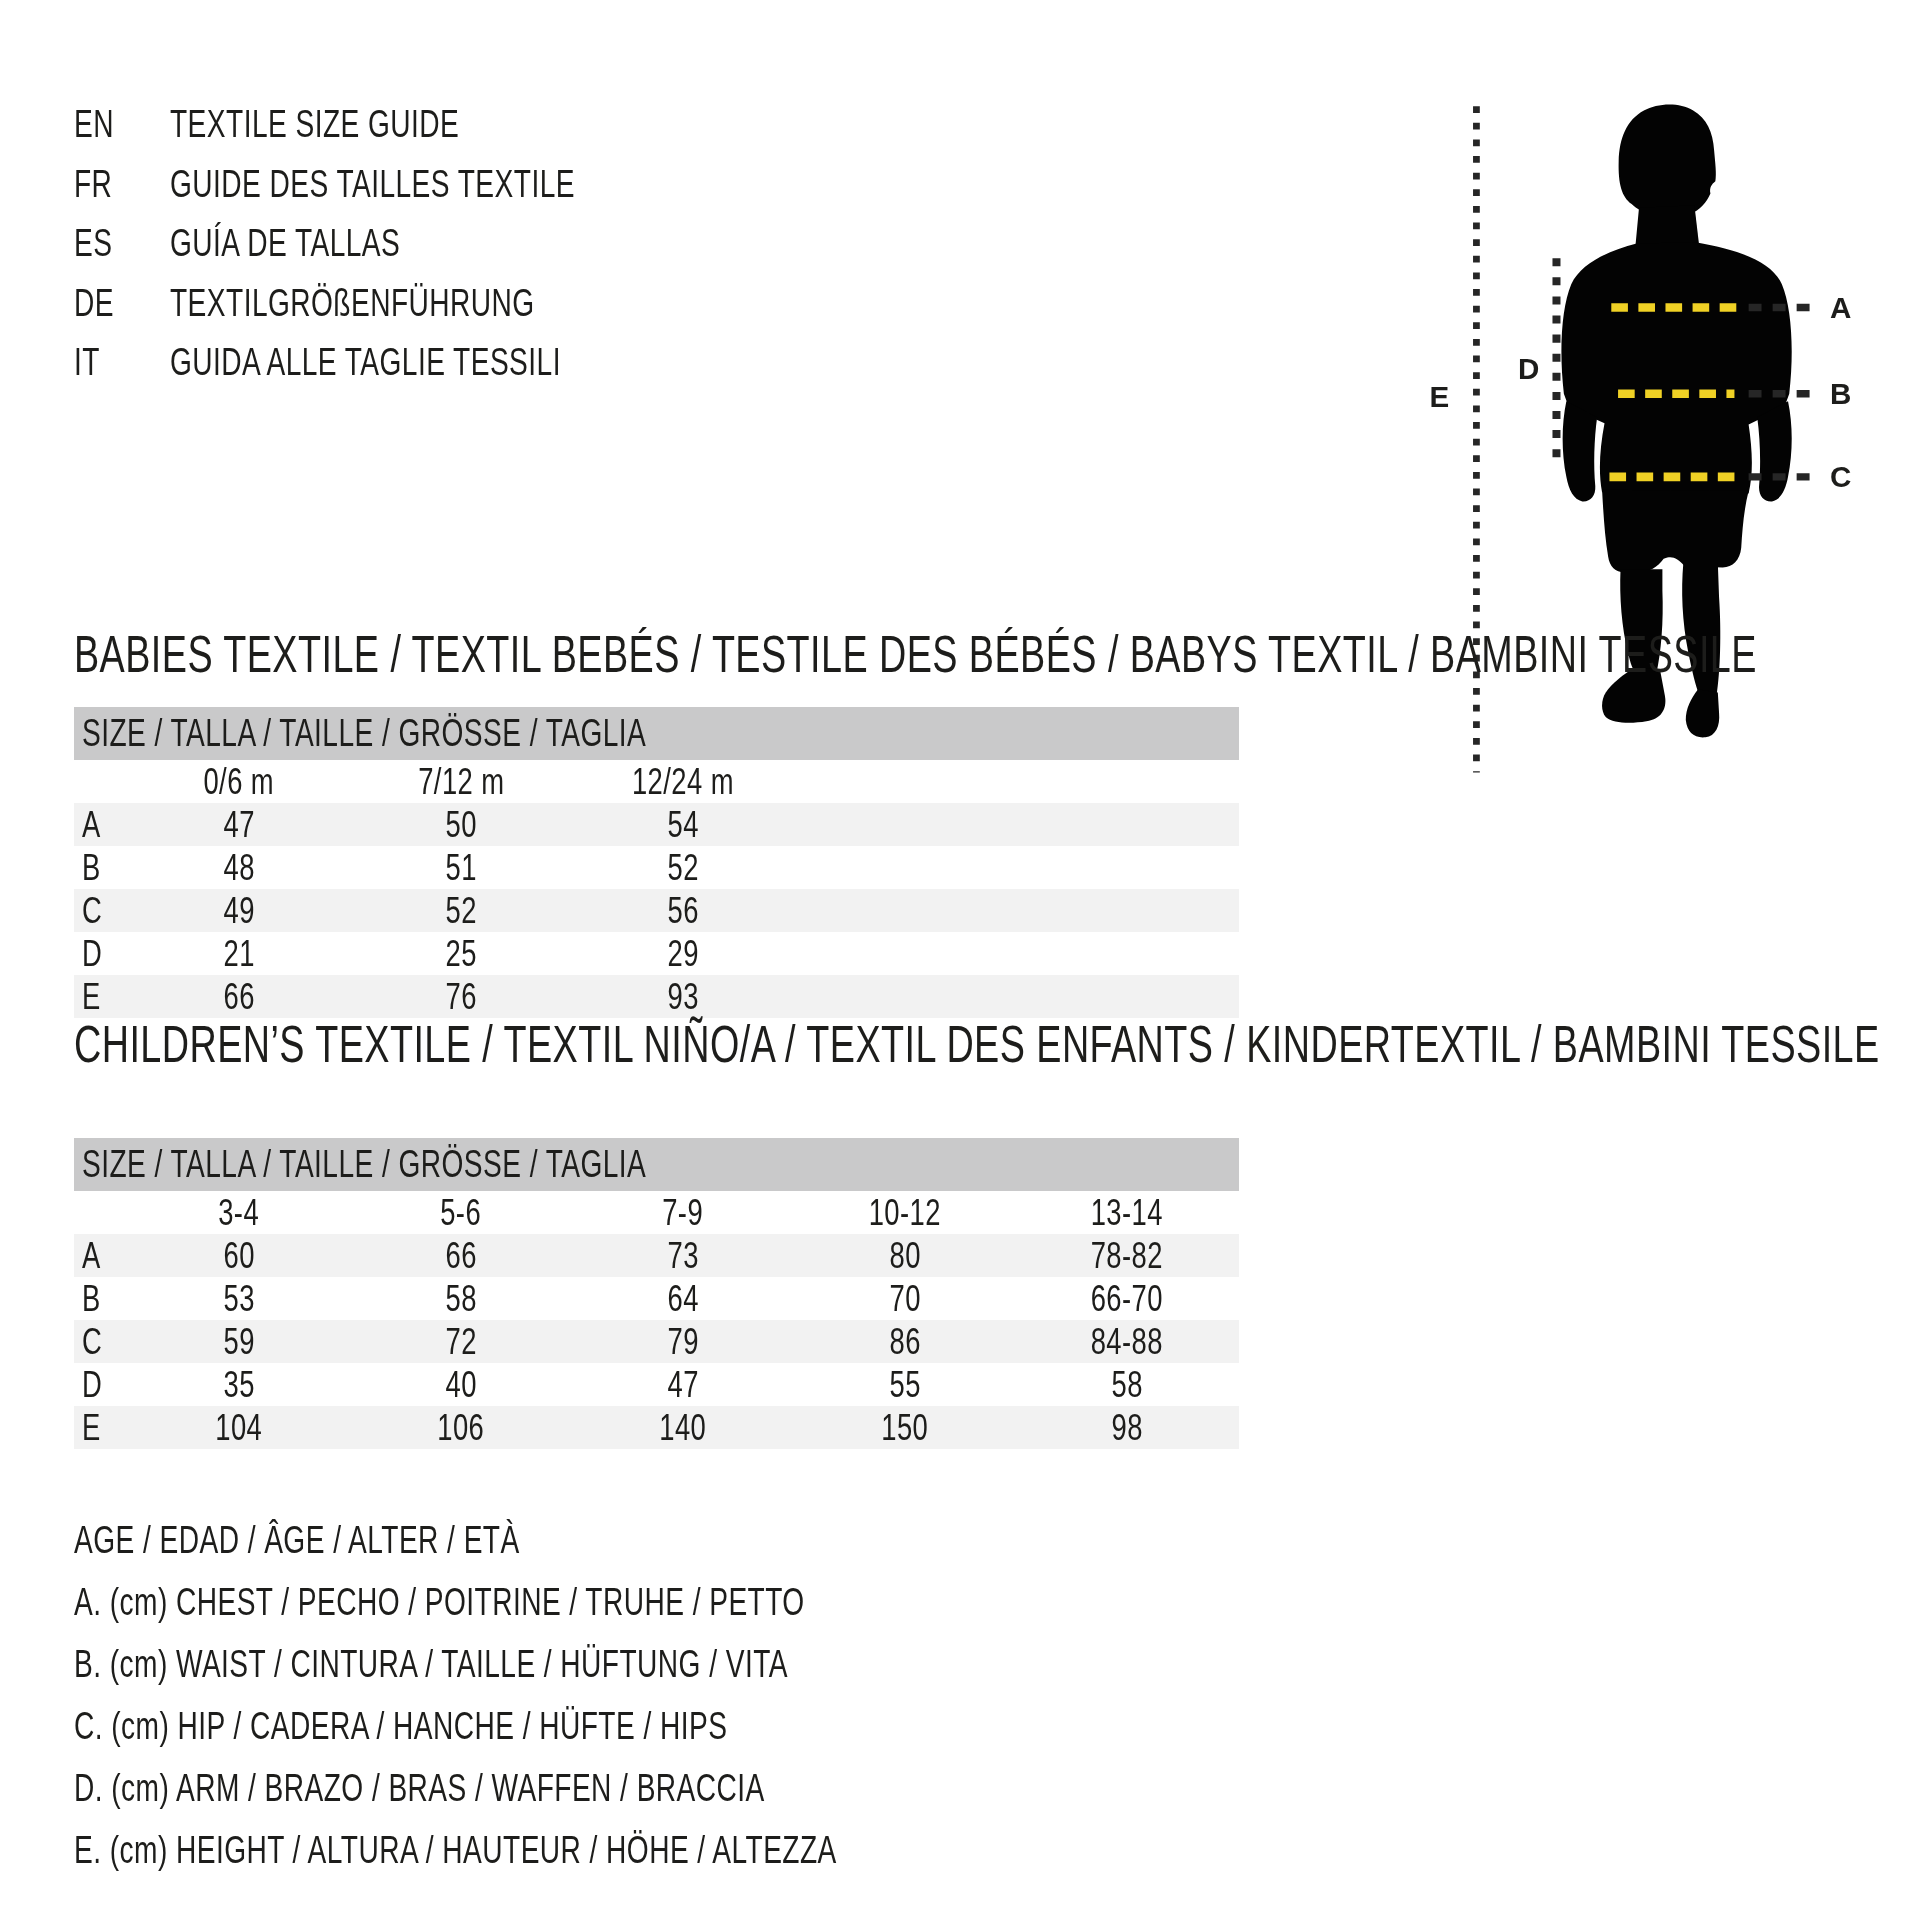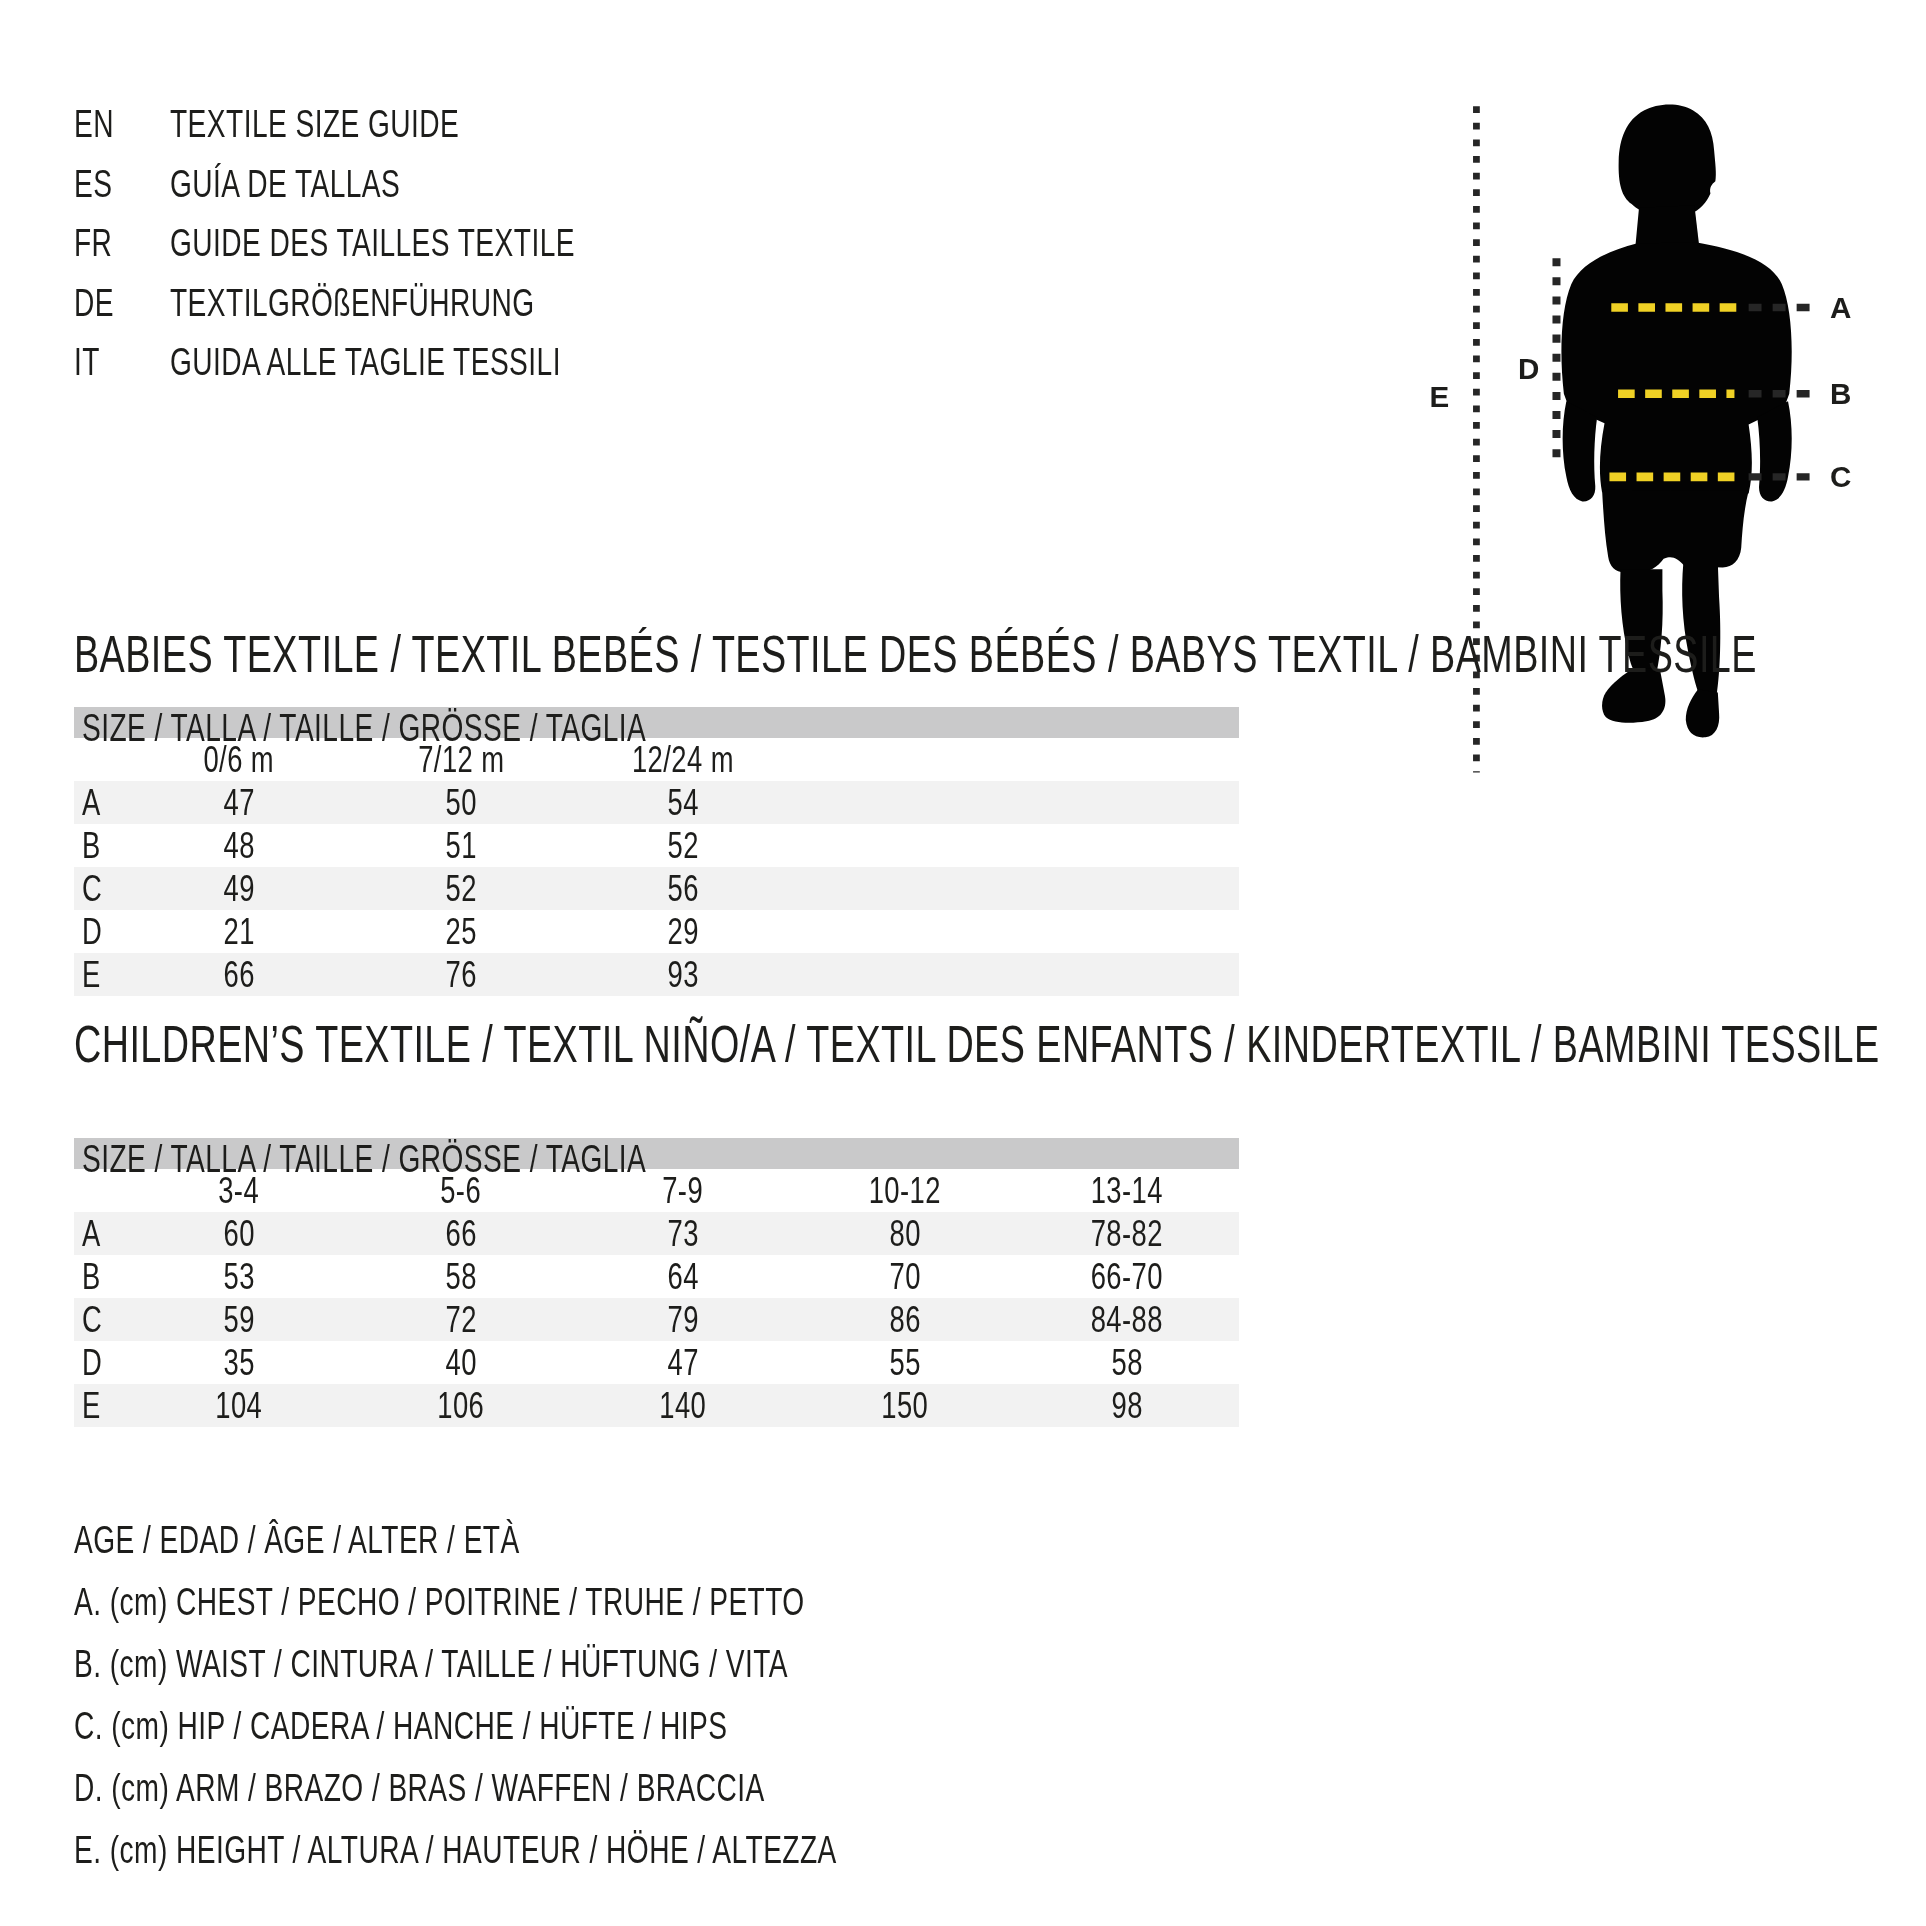--- a/index.html
+++ b/index.html
@@ -32,22 +32,22 @@
     font-size:51px;line-height:38px;white-space:nowrap;
   }
   #babies-title{top:636px;}
   #children-title{top:1026px;}
 
   
   .sg-table{position:absolute;left:74px;width:1165px;}
   #babies-table{top:707px;}
   #children-table{top:1138px;}
   .size-bar{
-    height:31px;background:#c9c9ca;
-    display:flex;
+    height:53px;background:#c9c9ca;
+    display:flex;align-items:center;
     padding-left:8px;box-sizing:border-box;
     font-size:38px;
   }
   .trow{display:flex;height:43px;font-size:37px;line-height:43px;}
   .trow.shade{background:#f2f2f2;}
   .cell{flex:0 0 222px;display:flex;align-items:center;justify-content:center;}
   .cell.label{flex:0 0 54px;justify-content:flex-start;padding-left:8px;box-sizing:border-box;}
 
   
   .legend{
@@ -68,26 +68,26 @@
 <body>
 
 <div class="page">
 
   <div class="lang-block">
     <div class="lang-row">
       <span class="lang-code"><span class="cx">EN</span></span>
       <span class="cx">TEXTILE SIZE GUIDE</span>
     </div>
     <div class="lang-row">
+      <span class="lang-code"><span class="cx">FR</span></span>
+      <span class="cx">GUIDE DES TAILLES TEXTILE</span>
+    </div>
+    <div class="lang-row">
       <span class="lang-code"><span class="cx">ES</span></span>
       <span class="cx">GUÍA DE TALLAS</span>
-    </div>
-    <div class="lang-row">
-      <span class="lang-code"><span class="cx">FR</span></span>
-      <span class="cx">GUIDE DES TAILLES TEXTILE</span>
     </div>
     <div class="lang-row">
       <span class="lang-code"><span class="cx">DE</span></span>
       <span class="cx">TEXTILGRÖßENFÜHRUNG</span>
     </div>
     <div class="lang-row">
       <span class="lang-code"><span class="cx">IT</span></span>
       <span class="cx">GUIDA ALLE TAGLIE TESSILI</span>
     </div>
   </div>

